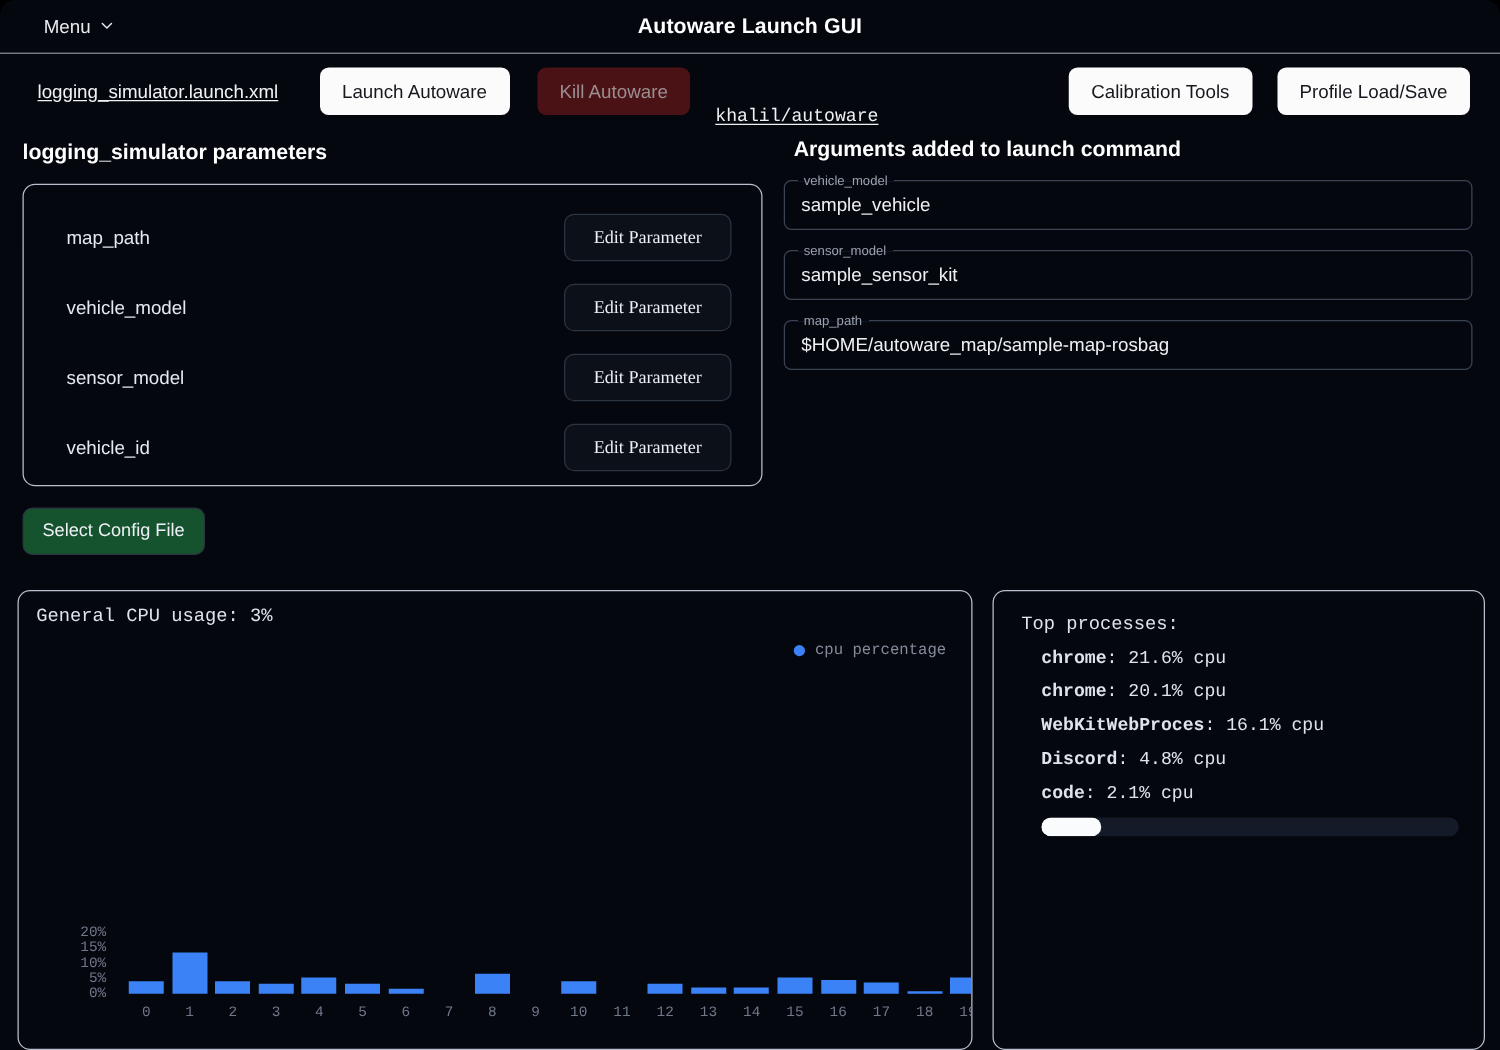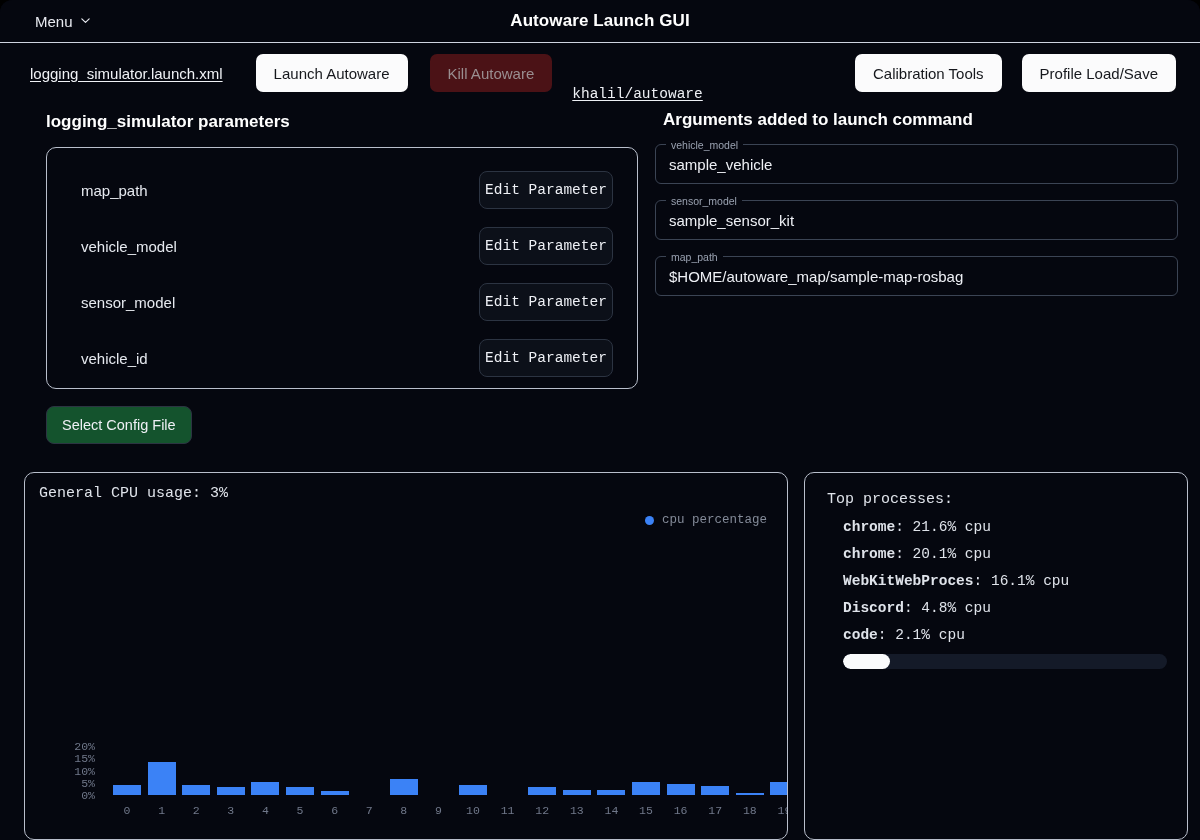--- a/index.html
+++ b/index.html
@@ -113,21 +113,20 @@
   .tb-gap-b { width: 22px; }
   .tb-gap-c { width: 20px; }
   .tb-spacer { flex: 1 1 auto; }
   .tb-gap-d { width: 20px; }
 
   
   .columns {
     display: flex;
     padding: 0 22px 0 18px;
     align-items: flex-start;
-    margin-left: 28px;
   }
   .col-left  { width: 592px; flex: 0 0 592px; }
   .col-right { flex: 1 1 auto; padding-left: 17px; }
 
   .section-title {
     font-size: 17px;
     font-weight: bold;
     color: #ffffff;
     margin-top: 9px;
     margin-bottom: 15px;
@@ -164,21 +163,21 @@
   .param-name {
     color: #e6e9ef;
     font-size: 15px;
   }
   .edit-btn {
     background: #0c1019;
     border: 1px solid #2c3442;
     border-radius: 8px;
     color: #eef0f5;
     font-size: 14.5px;
-    font-family: Liberation Mono, monospace;
+    font-family: Liberation Serif, serif;
     height: 38px;
     width: 134px;
     cursor: pointer;
   }
 
   .select-config-wrap { margin-top: 17px; }
   .select-config-btn {
     background: #14532d;
     border: 1px solid #2c3442;
     border-radius: 8px;
@@ -243,21 +242,20 @@
     border: 1px solid #b9bfcc;
     border-radius: 10px;
     background: #05070f;
   }
   .panel-chart {
     width: 764px;
     flex: 0 0 764px;
     height: 368px;
     position: relative;
     overflow: hidden;
-    margin-left: 10px;
   }
   .panel-proc {
     flex: 1 1 auto;
     height: 368px;
     padding: 18px 16px 16px 16px;
   }
 
   .chart-title {
     position: absolute;
     top: 12px; left: 14px;

